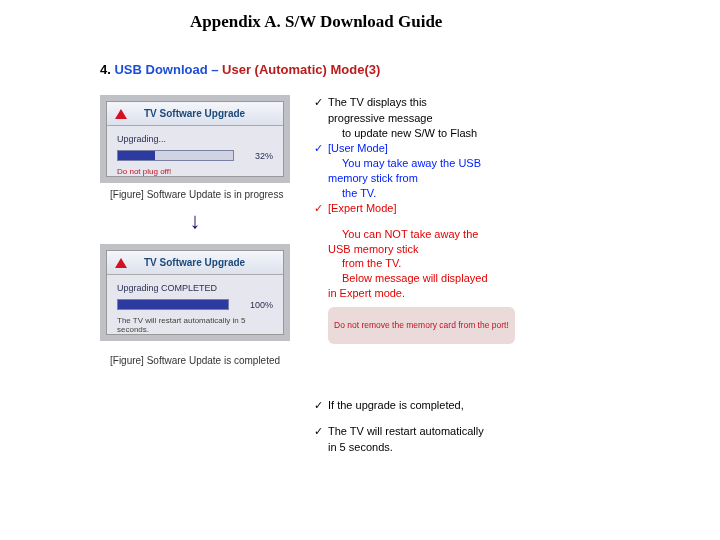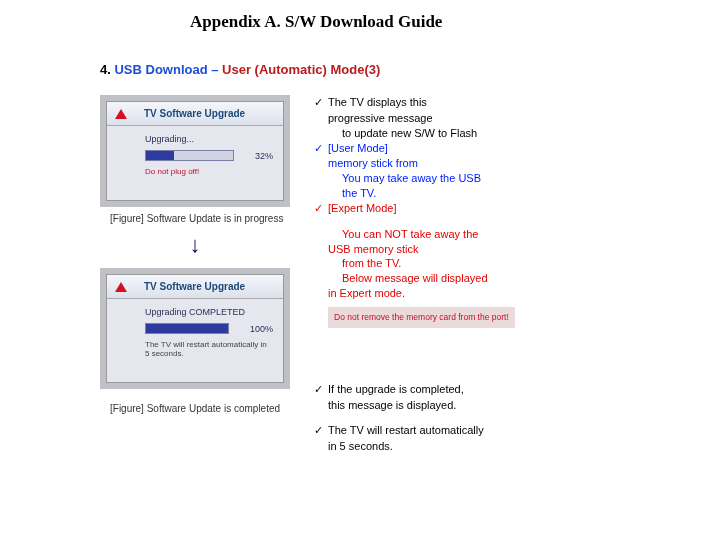--- a/index.html
+++ b/index.html
@@ -56,24 +56,23 @@
     border-bottom: 1px solid #aaa;
   }
   .warn {
     width: 0; height: 0;
     border-left: 6px solid transparent;
     border-right: 6px solid transparent;
     border-bottom: 10px solid #d51020;
     position: relative;
   }
   .tv-body {
-    padding: 8px 10px 24px 10px;
+    padding: 8px 10px 0 10px;
     font-size: 9px;
     color: #2b2f55;
-    margin-left: 28px;
   }
   .status { margin-bottom: 6px; }
   .bar-wrap {
     display: flex;
     align-items: center;
     gap: 21px;
     margin-bottom: 6px;
   }
   .bar {
     flex: 1;
@@ -105,23 +104,24 @@
   .check { width: 14px; flex: 0 0 14px; }
   .btxt { flex: 1; }
   .indent { margin-left: 14px; }
   .blue { color: #0020ff; }
   .red  { color: #e20000; }
 
   .red-banner {
     background: #eadada;
     color: #c21024;
     font-size: 8.5px;
-    padding: 5px 6px;
+    padding: 13px 6px;
     margin: 6px 0 0 14px;
     display: inline-block;
+    border-radius: 6px;
   }
 
   .block2 { margin-top: 54px; }
   .rightcol .spacer { height: 10px; }
 </style>
 </head>
 <body>
 
 <div class="page">
   <div class="apx-title">Appendix A. S/W Download Guide</div>
@@ -185,22 +185,22 @@
         <div class="btxt">The TV displays this</div>
       </div>
       <div class="indent">progressive message</div>
       <div class="indent" style="margin-left:28px;">to update new S/W to Flash</div>
 
       
       <div class="bullet-row blue">
         <div class="check">✓</div>
         <div class="btxt">[User Mode]</div>
       </div>
+      <div class="indent blue" style="margin-left:28px;">You may take away the USB</div>
       <div class="indent blue">memory stick from</div>
-      <div class="indent blue" style="margin-left:28px;">You may take away the USB</div>
       <div class="indent blue" style="margin-left:28px;">the TV.</div>
 
       
       <div class="bullet-row red">
         <div class="check">✓</div>
         <div class="btxt">[Expert Mode]</div>
       </div>
       <div class="spacer"></div>
       <div class="indent red" style="margin-left:28px;">You can NOT take away the</div>
       <div class="indent red">USB memory stick</div>
@@ -209,21 +209,20 @@
       <div class="indent red">in Expert mode.</div>
 
       <div class="red-banner">Do not remove the memory card from the port!</div>
 
       
       <div class="block2">
         <div class="bullet-row">
           <div class="check">✓</div>
           <div class="btxt">If the upgrade is completed,</div>
         </div>
-        <div class="indent">this message is displayed.</div>
         <div class="spacer"></div>
         <div class="bullet-row">
           <div class="check">✓</div>
           <div class="btxt">The TV will restart automatically</div>
         </div>
         <div class="indent">in 5 seconds.</div>
       </div>
     </div>
   </div>
 </div>

